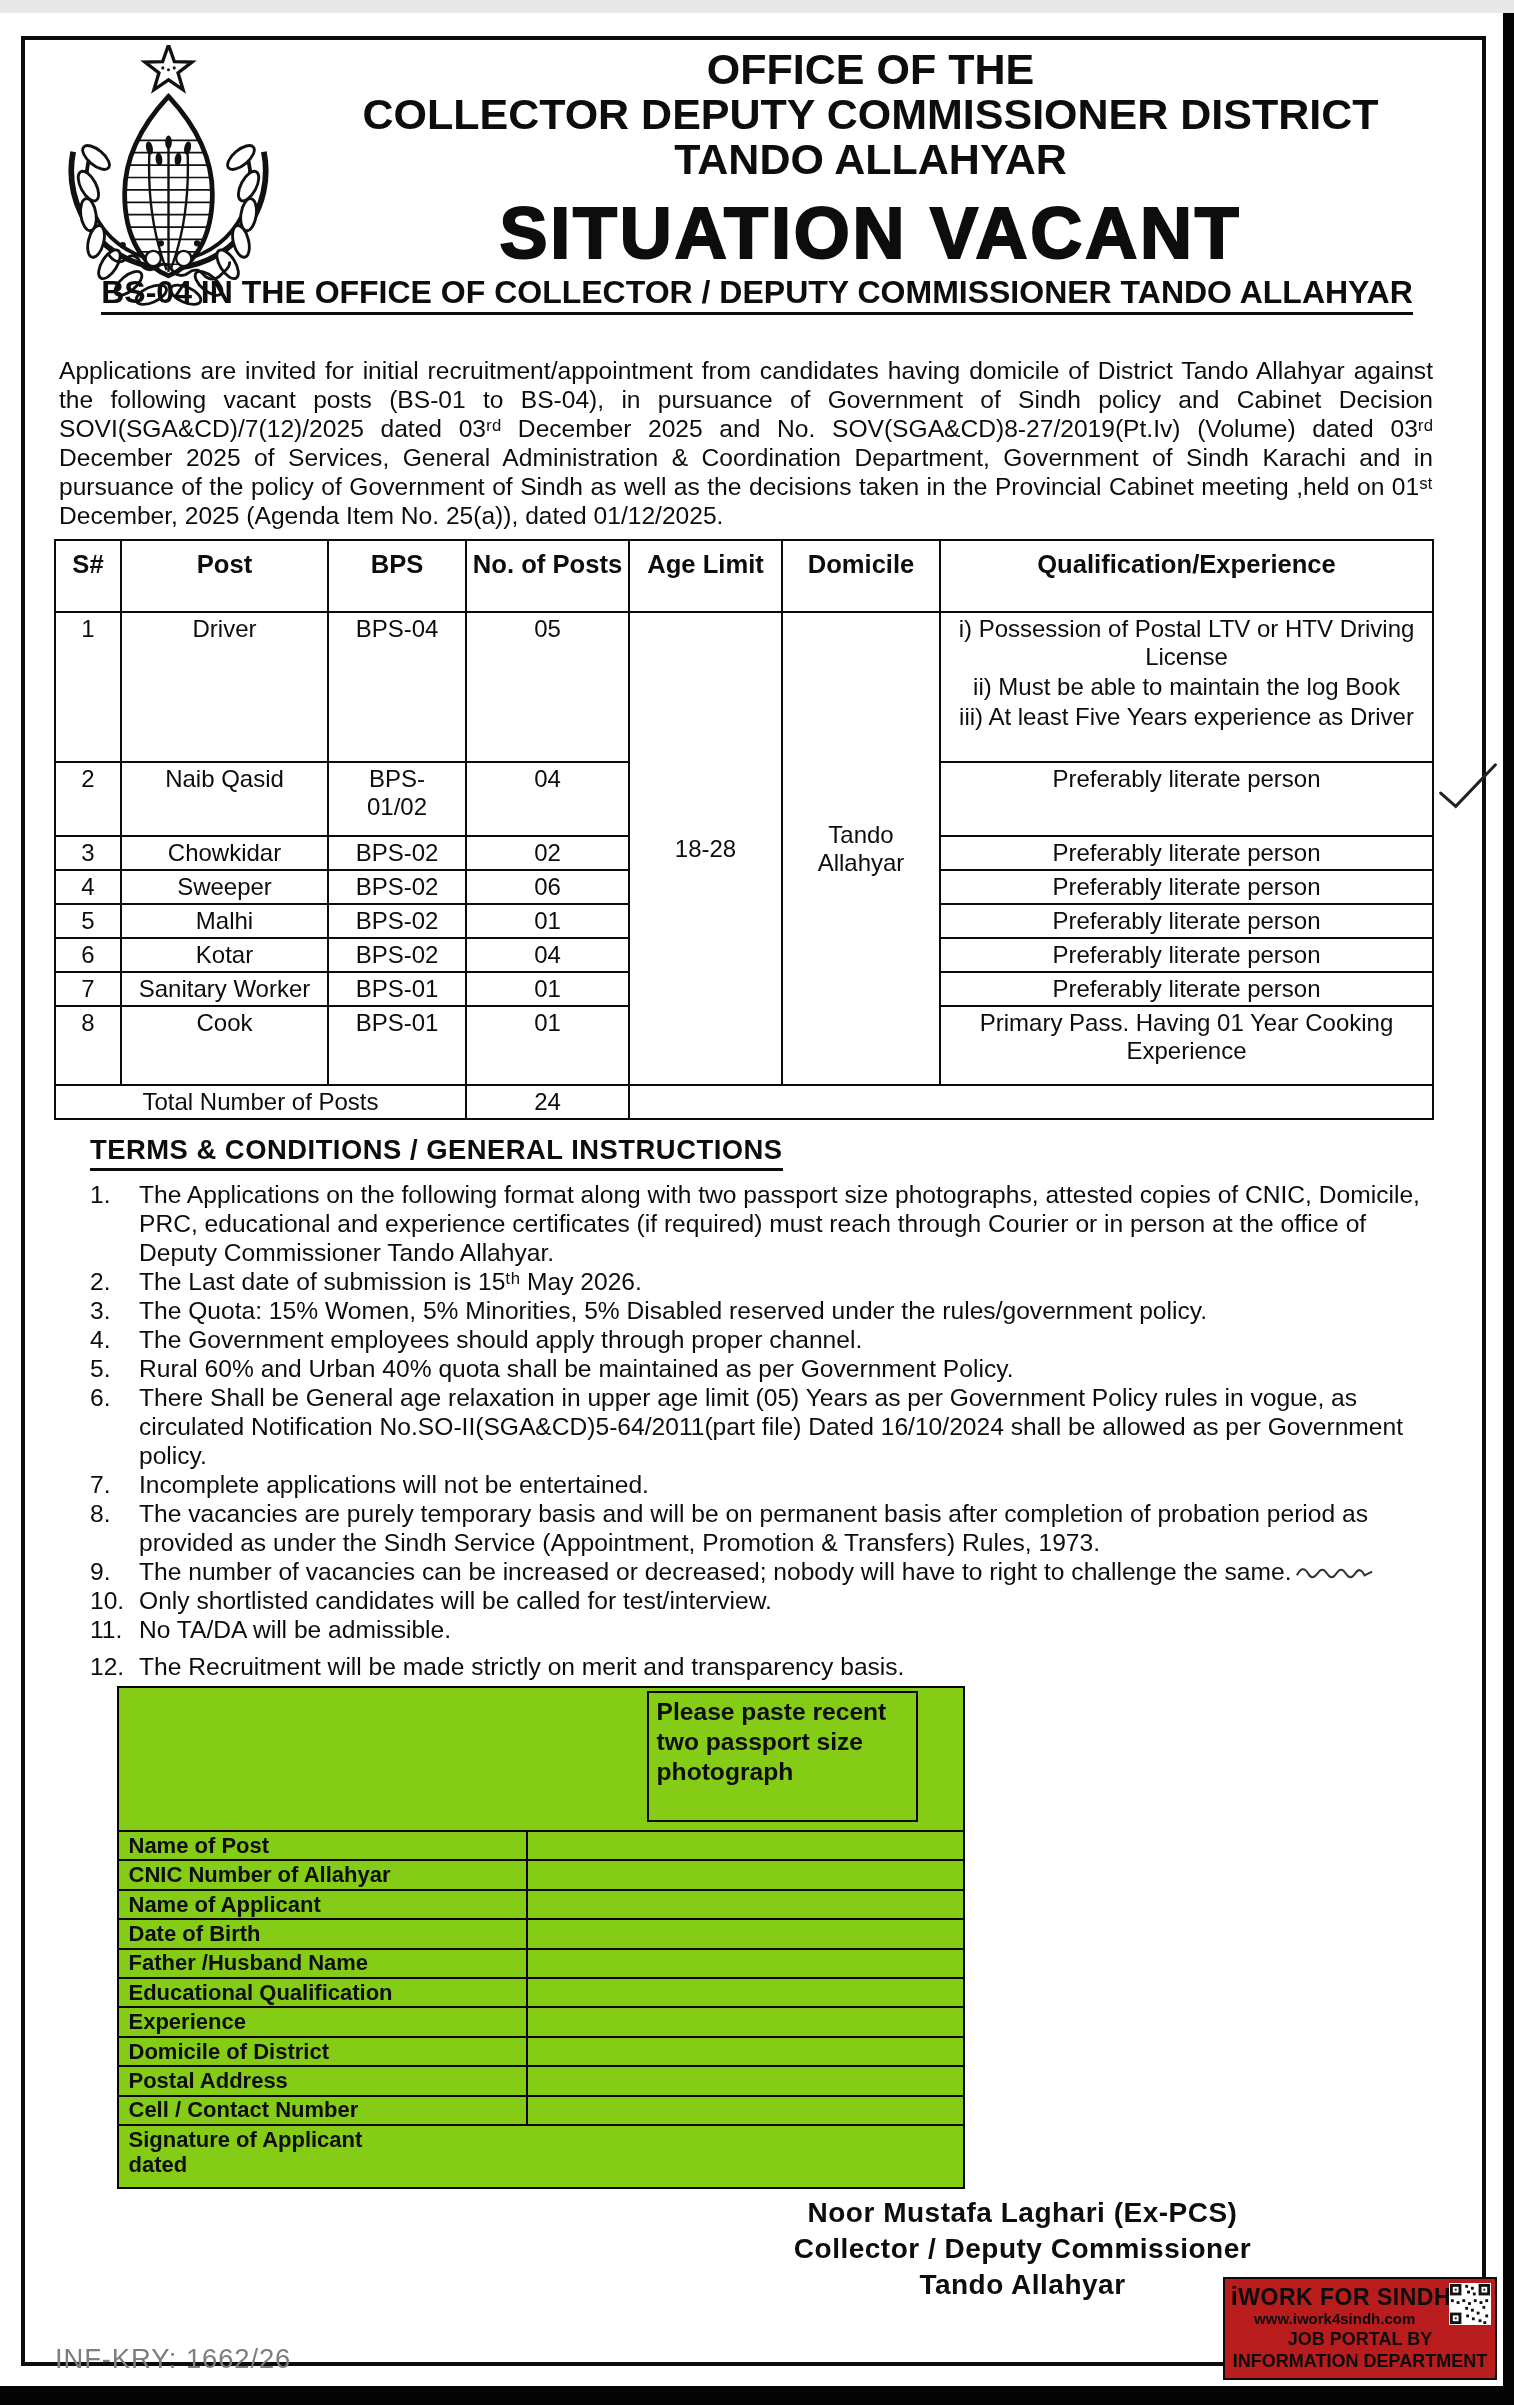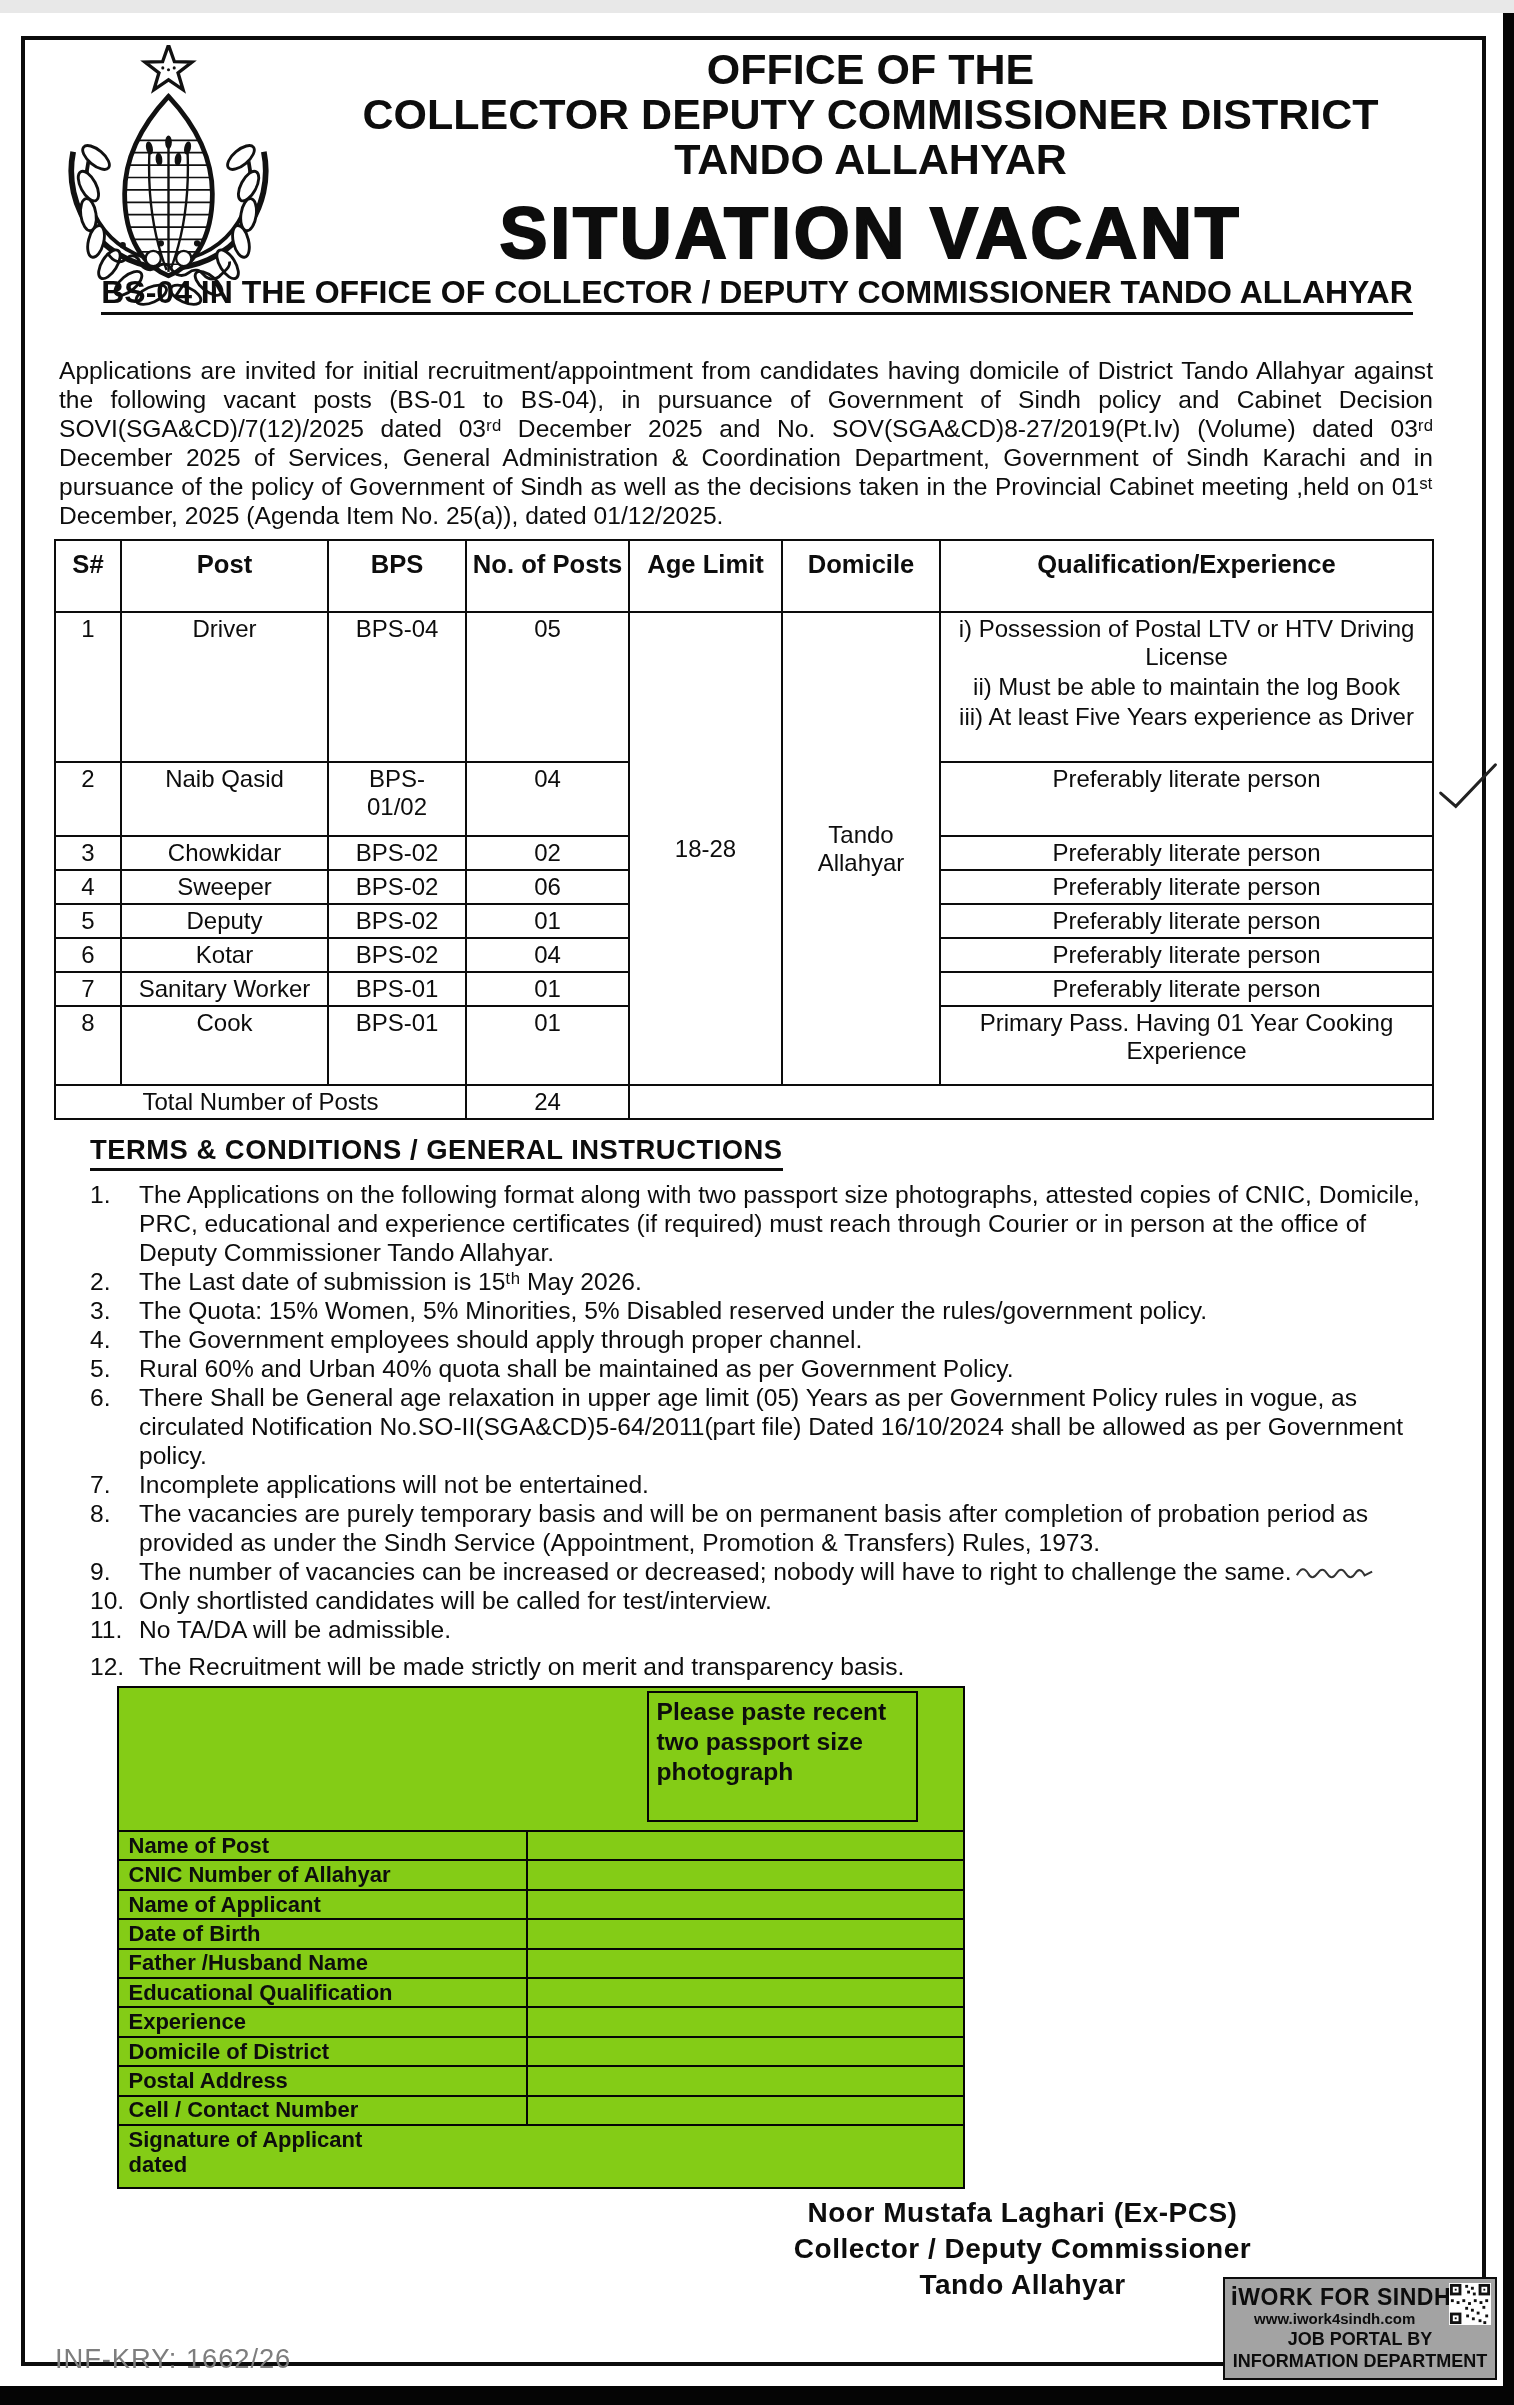--- a/index.html
+++ b/index.html
@@ -61,21 +61,21 @@
   .flabel { width:409px; flex:0 0 409px; box-sizing:border-box; border-right:2.4px solid #050505;
     font-size:22px; line-height:25.6px; font-weight:bold; padding:0.9px 3.8px 0 9.5px; }
   .fvalue { flex:1; }
   .frow.sig { height:61px; }
   .frow.sig .flabel { width:100%; flex:1 1 auto; border-right:none; }
 
   
   .authority { position:absolute; left:625px; top:2182px; width:795px; text-align:center;
     font-size:28px; line-height:36px; font-weight:bold; letter-spacing:0.5px; }
   .portal { position:absolute; left:1223px; top:2264px; width:274px;
-    border:2.8px solid #0c0c0c; box-sizing:border-box; padding:3.8px 5.7px 5.7px; background:#a3a3a3; }
+    border:2.8px solid #0c0c0c; box-sizing:border-box; padding:3.8px 5.7px 5.7px; background:#b91c1c; }
   .portal .brand { font-size:23px; line-height:26.5px; font-weight:bold; letter-spacing:0.5px; }
   .portal .brand .dot-i { font-size:25.6px; }
   .portal .url { font-size:15px; line-height:18px; font-weight:bold; text-align:center; width:208px; }
   .portal .jp { font-size:18px; line-height:22px; font-weight:bold; text-align:center; }
   .portal .dept { font-size:18px; line-height:22px; font-weight:bold; text-align:center; }
   .qr { position:absolute; right:3.8px; top:3.8px; }
   .inf-ref { position:absolute; left:55px; top:2330px; font-size:27.4px; color:#7e7e7e; letter-spacing:0.9px; }
 
   .checkmark { position:absolute; left:1435px; top:746px; }
 </style>
@@ -221,21 +221,21 @@
       </tr>
       <tr style="height:34px">
         <td>4</td>
         <td>Sweeper</td>
         <td>BPS-02</td>
         <td>06</td>
         <td>Preferably literate person</td>
       </tr>
       <tr style="height:34px">
         <td>5</td>
-        <td>Deputy</td>
+        <td>Malhi</td>
         <td>BPS-02</td>
         <td>01</td>
         <td>Preferably literate person</td>
       </tr>
       <tr style="height:34px">
         <td>6</td>
         <td>Kotar</td>
         <td>BPS-02</td>
         <td>04</td>
         <td>Preferably literate person</td>

